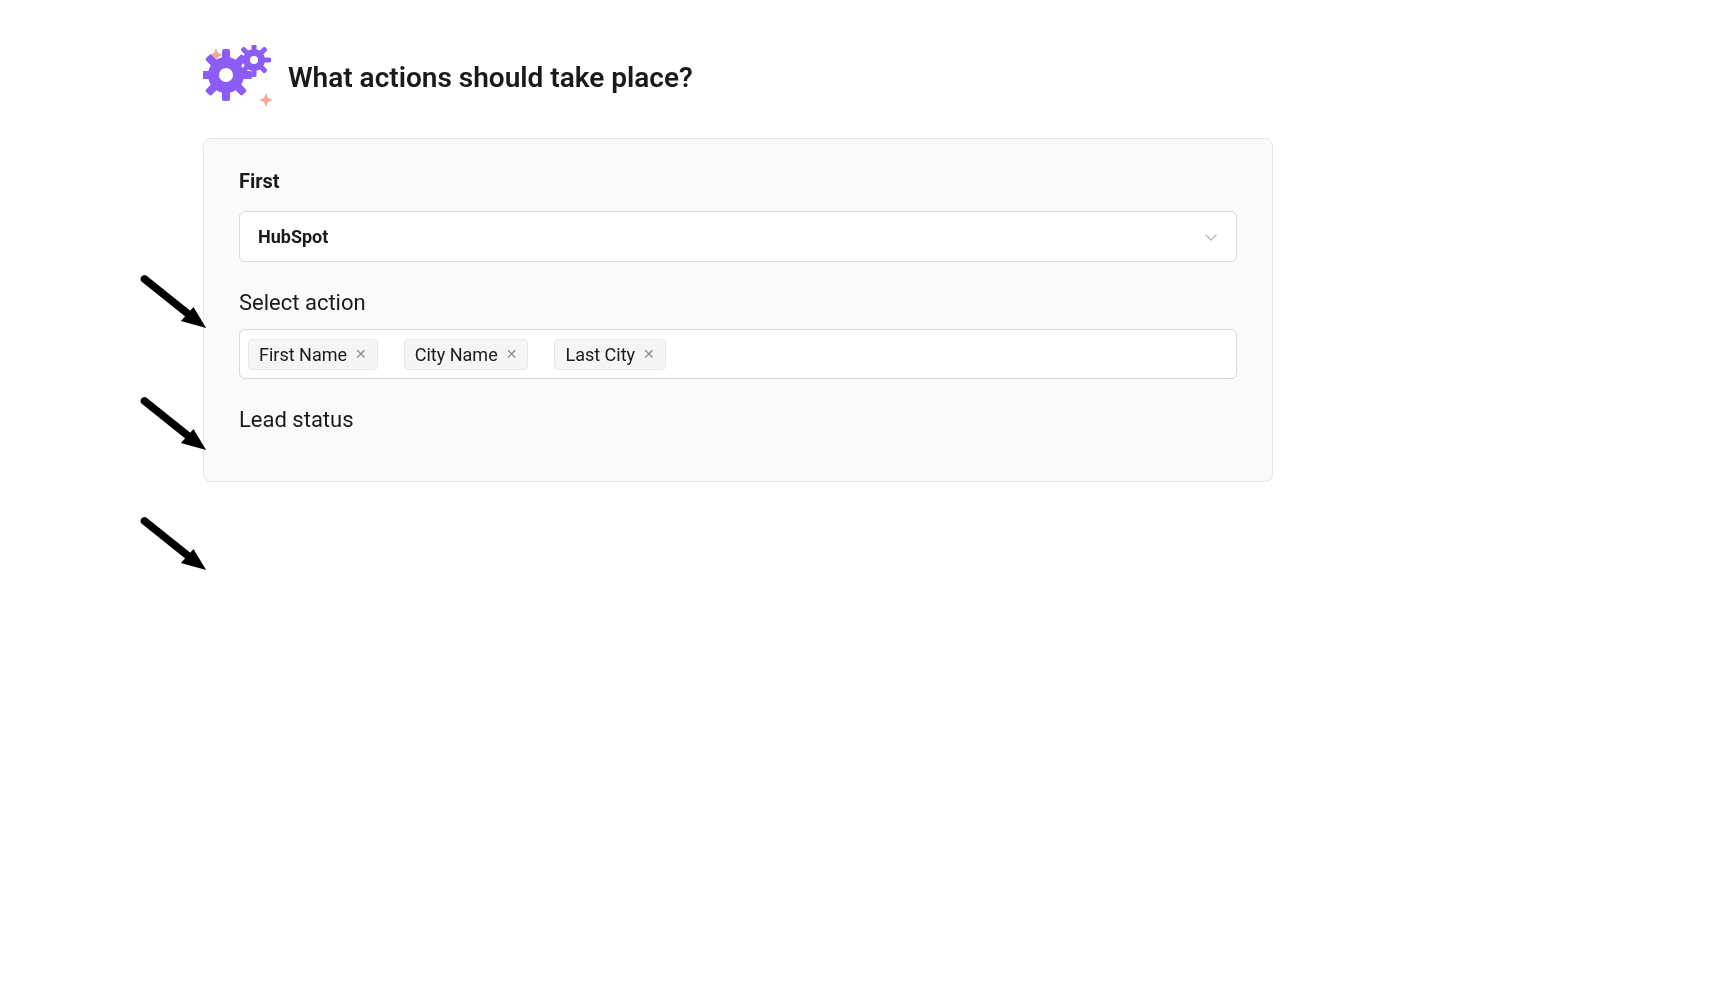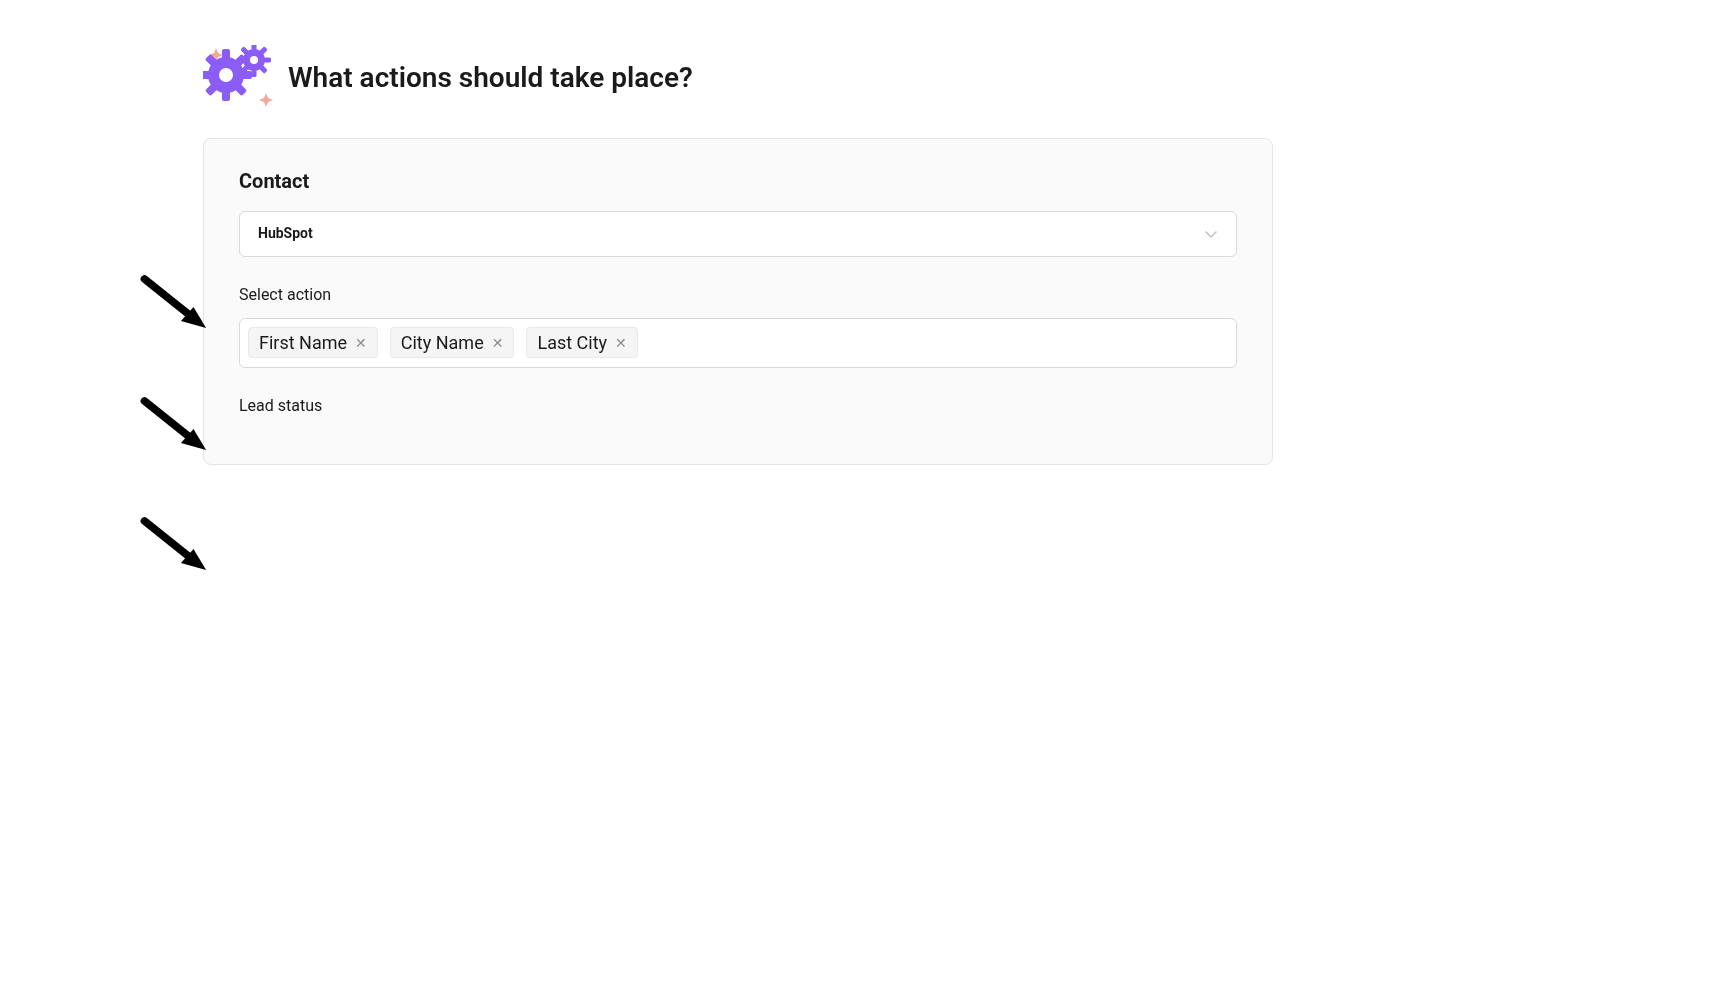--- a/index.html
+++ b/index.html
@@ -44,37 +44,37 @@
       background: #fafafa;
       padding: 30px 35px 35px 35px;
     }
     .section-label {
       font-size: 20px;
       font-weight: 700;
       color: #1a1a1a;
       margin-bottom: 18px;
     }
     .field-label {
-      font-size: 16px;
+      font-size: 22px;
       font-weight: 400;
       color: #1a1a1a;
       margin-bottom: 14px;
       margin-top: 28px;
     }
     .select-control {
       display: flex;
       align-items: center;
       justify-content: space-between;
       width: 100%;
       background: #ffffff;
       border: 1px solid #d9d9d9;
       border-radius: 6px;
       padding: 12px 18px;
       cursor: pointer;
-      font-size: 14px;
+      font-size: 18px;
       line-height: 1.4;
     }
     .select-value {
       color: #1a1a1a;
     }
     .select-value.bold {
       font-weight: 700;
     }
     .select-placeholder {
       color: #bfbfbf;
@@ -85,21 +85,21 @@
       flex-shrink: 0;
     }
     .chevron svg {
       width: 100%;
       height: 100%;
       display: block;
     }
     .tag-control {
       display: flex;
       align-items: center;
-      gap: 12px;
+      gap: 26px;
       width: 100%;
       background: #ffffff;
       border: 1px solid #d9d9d9;
       border-radius: 6px;
       padding: 6px 8px;
       cursor: text;
       min-height: 50px;
       flex-wrap: wrap;
     }
     .tag {
@@ -171,21 +171,21 @@
           </g>
           <circle cx="0" cy="0" r="4" fill="#ffffff"></circle>
         </g>
       </svg>
     </div>
     <h2 class="page-title">What actions should take place?</h2>
   </div>
 
   <div class="panel">
 
-    <div class="section-label">Contact</div>
+    <div class="section-label">First</div>
 
     <div class="select-control">
       <span class="select-value bold">HubSpot</span>
       <span class="chevron">
         <svg viewBox="0 0 14 14">
             <path d="M2 5 L7 10 L12 5" stroke="#bfbfbf" stroke-width="1.5" fill="none" stroke-linecap="round" stroke-linejoin="round"></path>
           </svg>
       </span>
     </div>
 

